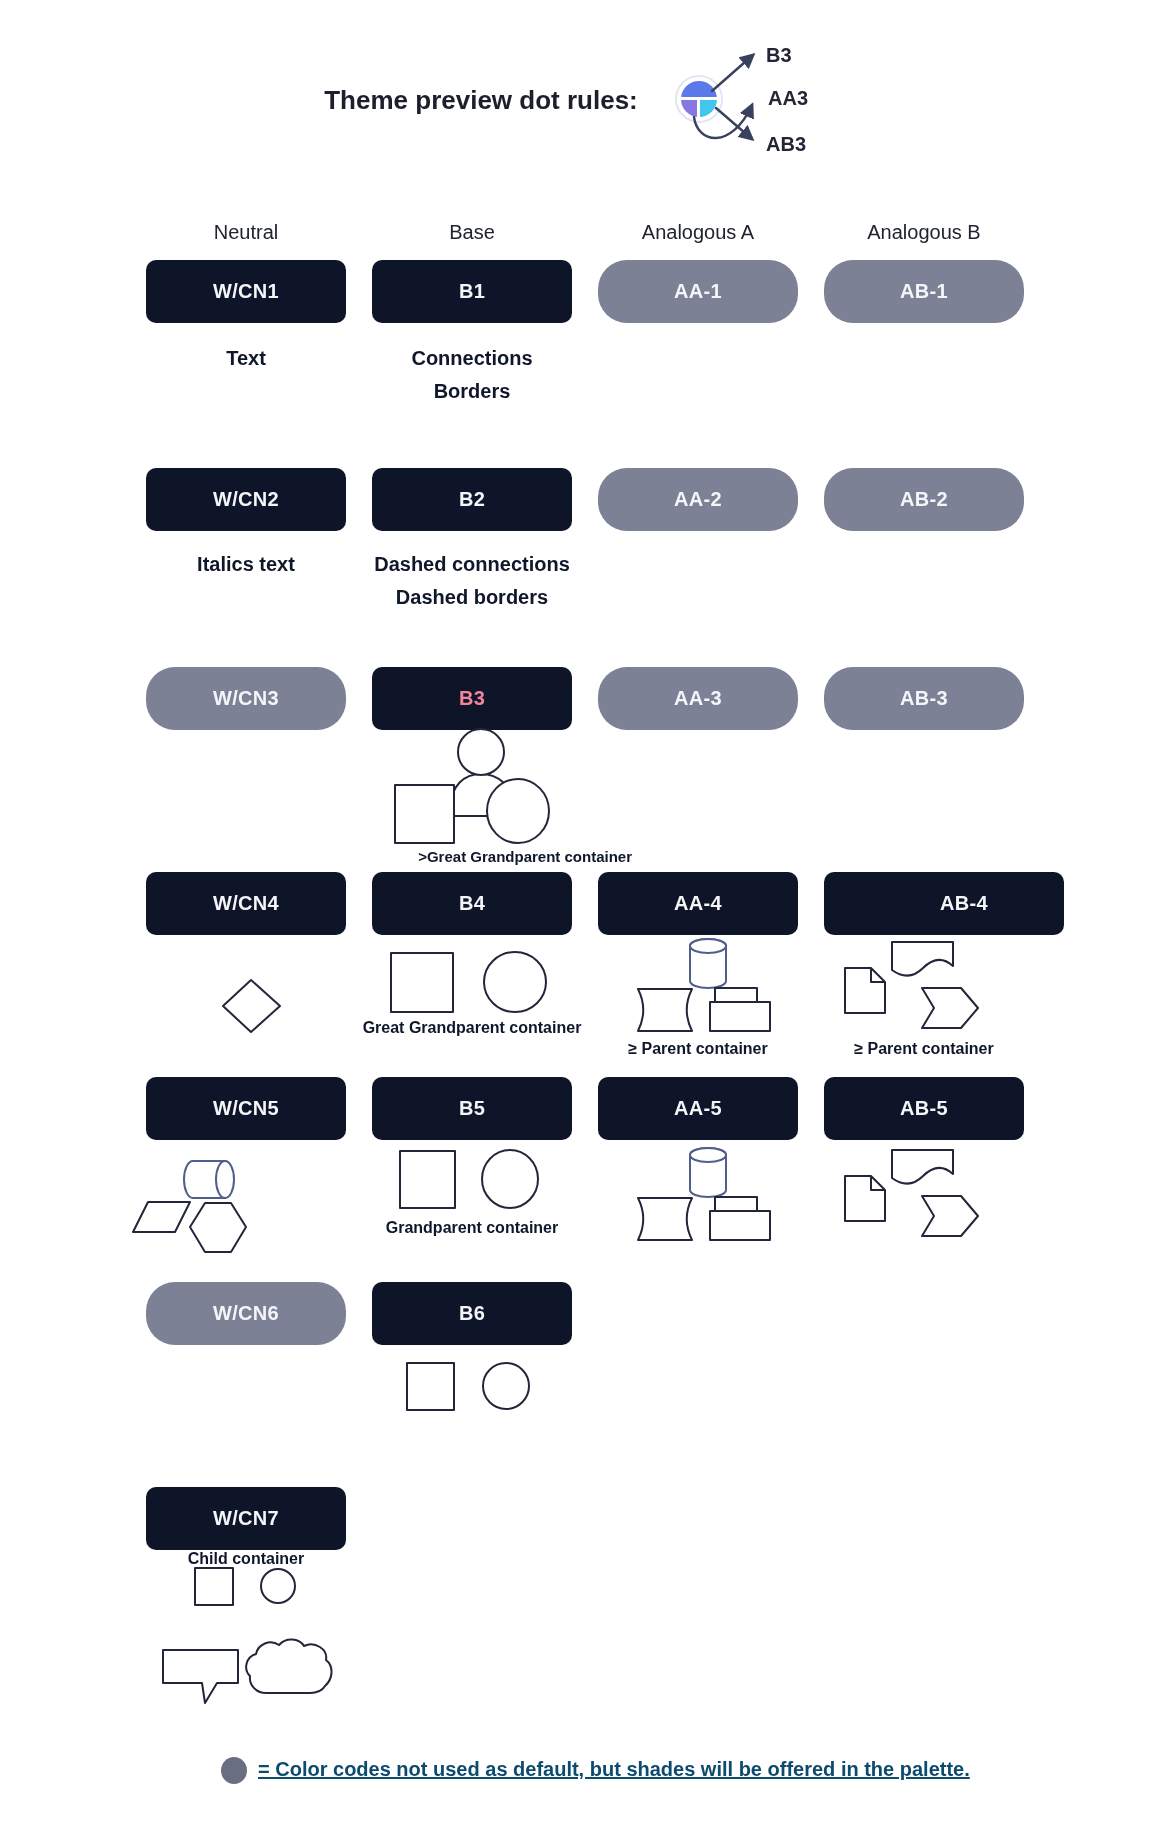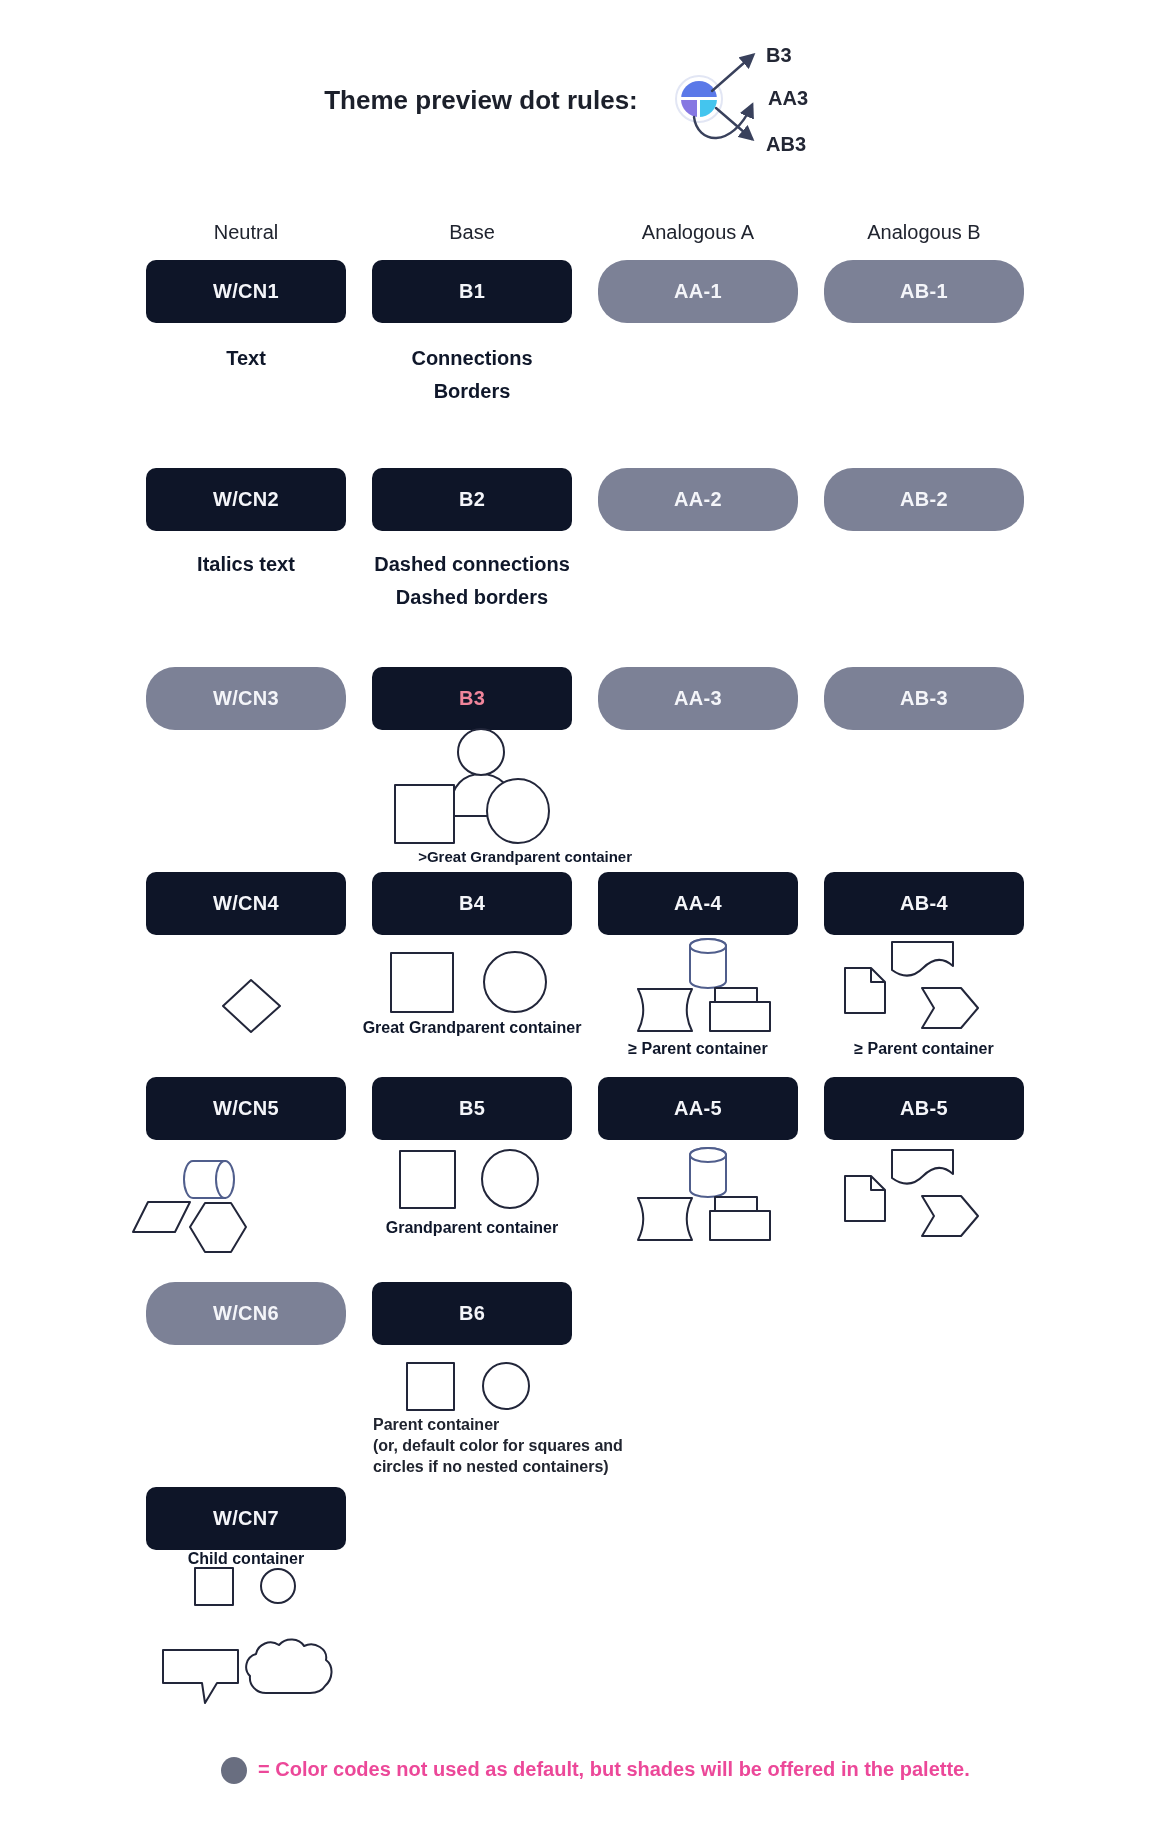--- a/index.html
+++ b/index.html
@@ -29,21 +29,21 @@
   .chip.pink{color:var(--pink);}
   
   .note{position:absolute;font-weight:700;color:#0f172a;text-align:center;white-space:nowrap;}
   .note.lg{font-size:20px;width:200px;}
   .note.sm{font-size:15px;width:320px;}
   .note.md{font-size:16px;width:320px;}
   .parent-block{position:absolute;left:373px;top:1414px;text-align:left;
     font-size:16px;font-weight:700;color:#20242f;line-height:21px;white-space:nowrap;}
   
   .legend-dot{position:absolute;left:221px;top:1757px;width:26px;height:27px;border-radius:50%;background:var(--legend-dot);}
-  .legend-text{position:absolute;left:258px;top:1758px;font-size:20px;font-weight:700;color:#ec4899;white-space:nowrap;}
+  .legend-text{position:absolute;left:258px;top:1758px;font-size:20px;font-weight:700;color:#0c4a6e;white-space:nowrap;text-decoration:underline;}
   
   svg.shapes{position:absolute;left:0;top:0;pointer-events:none;}
   svg .s{fill:#fff;stroke:var(--ink);stroke-width:2px;stroke-linejoin:round;}
   svg .nf{fill:none;}
   svg .c{fill:#fff;stroke:var(--cylinder-stroke);stroke-width:2px;}
   svg .arrow{fill:none;stroke:var(--arrow);stroke-width:2.4px;stroke-linecap:round;}
   svg .ah{fill:var(--arrow);}
 </style>
 </head>
 <body>
@@ -74,21 +74,21 @@
       <div class="chip dark" style="left: 372px; top: 468px;">B2</div>
       <div class="chip gray" style="left: 598px; top: 468px;">AA-2</div>
       <div class="chip gray" style="left: 824px; top: 468px;">AB-2</div>
       <div class="chip gray" style="left: 146px; top: 667px;">W/CN3</div>
       <div class="chip dark pink" style="left: 372px; top: 667px;">B3</div>
       <div class="chip gray" style="left: 598px; top: 667px;">AA-3</div>
       <div class="chip gray" style="left: 824px; top: 667px;">AB-3</div>
       <div class="chip dark" style="left: 146px; top: 872px;">W/CN4</div>
       <div class="chip dark" style="left: 372px; top: 872px;">B4</div>
       <div class="chip dark" style="left: 598px; top: 872px;">AA-4</div>
-      <div class="chip dark" style="left: 824px; top: 872px;">AB-4</div>
+      <div class="chip dark" style="left: 824px; top: 872px; padding-left: 40px;">AB-4</div>
       <div class="chip dark" style="left: 146px; top: 1077px;">W/CN5</div>
       <div class="chip dark" style="left: 372px; top: 1077px;">B5</div>
       <div class="chip dark" style="left: 598px; top: 1077px;">AA-5</div>
       <div class="chip dark" style="left: 824px; top: 1077px;">AB-5</div>
       <div class="chip gray" style="left: 146px; top: 1282px;">W/CN6</div>
       <div class="chip dark" style="left: 372px; top: 1282px;">B6</div>
       <div class="chip dark" style="left: 146px; top: 1487px;">W/CN7</div>
     </div>
 
   <div class="note lg" style="left:146px;top:347px;">Text</div>
@@ -97,25 +97,20 @@
   <div class="note lg" style="left:146px;top:553px;">Italics text</div>
   <div class="note lg" style="left:372px;top:553px;">Dashed connections</div>
   <div class="note lg" style="left:372px;top:586px;">Dashed borders</div>
 
   <div class="note sm" style="left:312px;top:848px;text-align:right;">&gt;Great Grandparent container</div>
   <div class="note md" style="left:312px;top:1019px;">Great Grandparent container</div>
   <div class="note md" style="left:538px;top:1040px;">≥ Parent container</div>
   <div class="note md" style="left:764px;top:1040px;">≥ Parent container</div>
   <div class="note md" style="left:312px;top:1219px;">Grandparent container</div>
 
-  <div class="parent-block">
-    <div>Parent container</div>
-    <div>(or, default color for squares and</div>
-    <div>circles if no nested containers)</div>
-  </div>
 
   <div class="note md" style="left:146px;top:1550px;width:200px;">Child container</div>
 
   <div class="legend-dot"></div>
   <div class="legend-text">= Color codes not used as default, but shades will be offered in the palette.</div>
 
   <svg class="shapes" width="1164" height="1822" viewBox="0 0 1164 1822">
     <defs>
       <marker id="ah" viewBox="0 0 10 10" refX="8" refY="5" markerWidth="6.5" markerHeight="6.5" orient="auto-start-reverse">
         <path class="ah" d="M0,0 L10,5 L0,10 Z"></path>

